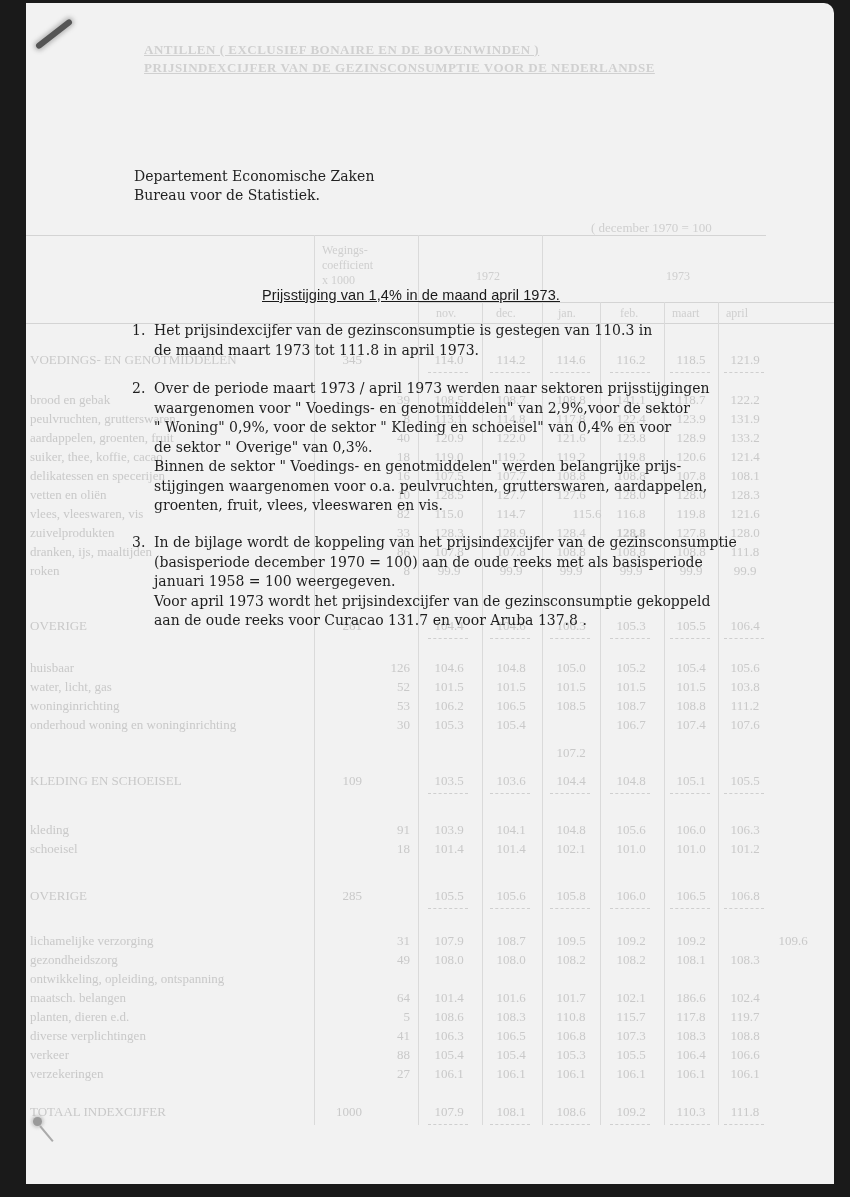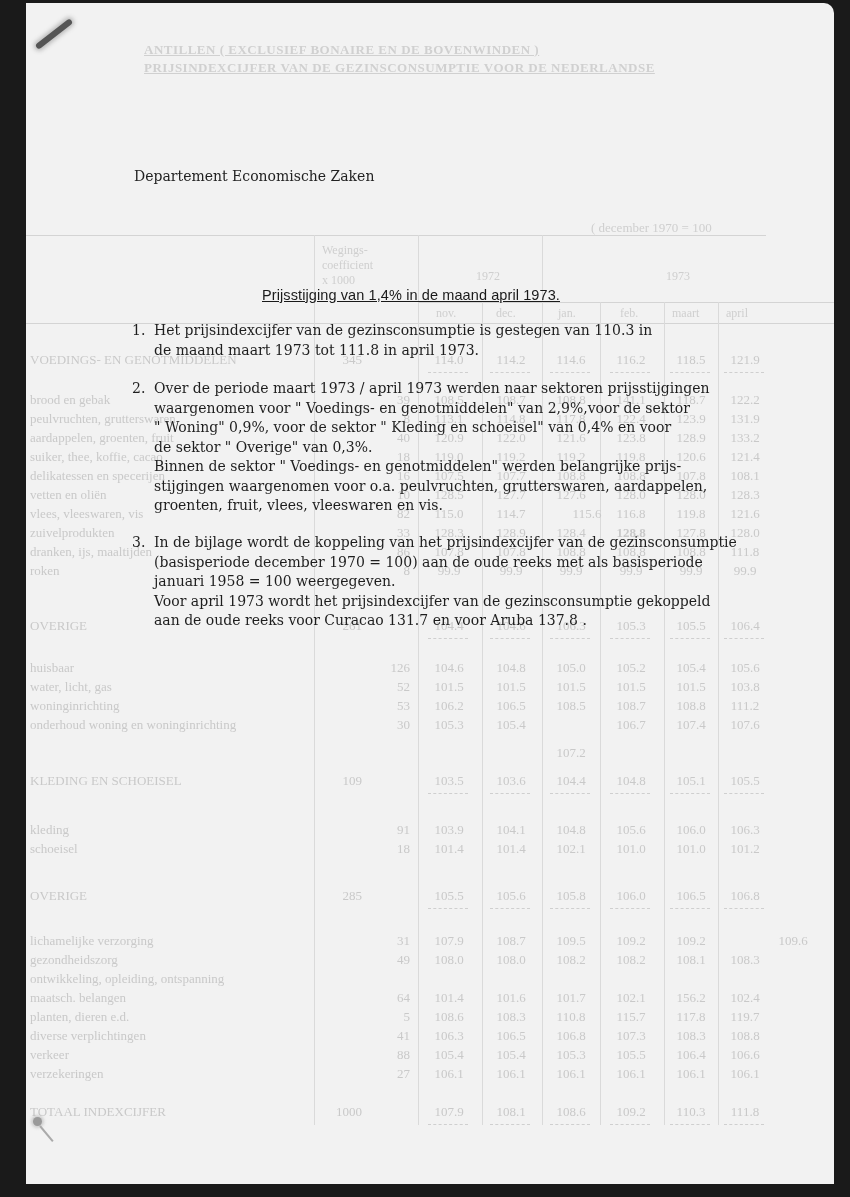--- a/index.html
+++ b/index.html
@@ -330,21 +330,21 @@
           <span class="v" style="left: 636px;"></span>
           <span class="v" style="left: 690px;"></span>
         </div>
         <div class="grow" style="top: 987px;">
           <span class="lbl">  maatsch. belangen</span>
           <span class="w" style="left: 340px;">64</span>
           <span class="v" style="left: 394px;">101.4</span>
           <span class="v" style="left: 456px;">101.6</span>
           <span class="v" style="left: 516px;">101.7</span>
           <span class="v" style="left: 576px;">102.1</span>
-          <span class="v" style="left: 636px;">156.2</span>
+          <span class="v" style="left: 636px;">186.6</span>
           <span class="v" style="left: 690px;">102.4</span>
         </div>
         <div class="grow" style="top: 1006px;">
           <span class="lbl">planten, dieren e.d.</span>
           <span class="w" style="left: 340px;">5</span>
           <span class="v" style="left: 394px;">108.6</span>
           <span class="v" style="left: 456px;">108.3</span>
           <span class="v" style="left: 516px;">110.8</span>
           <span class="v" style="left: 576px;">115.7</span>
           <span class="v" style="left: 636px;">117.8</span>
@@ -394,20 +394,21 @@
           <span class="v" style="left: 636px;">110.3</span>
           <span class="dash" style="left: 640px; top: 20px;"></span>
           <span class="v" style="left: 690px;">111.8</span>
           <span class="dash" style="left: 694px; top: 20px;"></span>
         </div>
       </div>
   </div>
 
   <div class="dept">
     <div>Departement Economische Zaken</div>
+    <div>Bureau voor de Statistiek.</div>
   </div>
 
   <div class="title">Prijsstijging van 1,4% in de maand april 1973.</div>
 
   <div class="item" style="top:318px;">
     <span class="num">1.</span>
     <div class="txt">
       <div>Het prijsindexcijfer van de gezinsconsumptie is gestegen van 110.3 in</div>
       <div>de maand maart 1973 tot 111.8 in april 1973.</div>
     </div>

